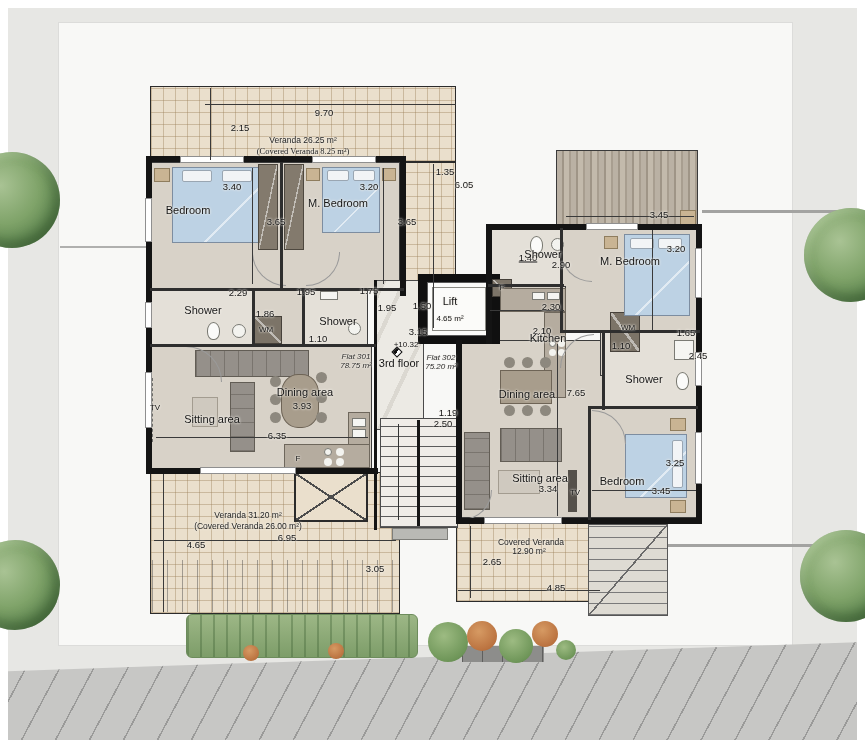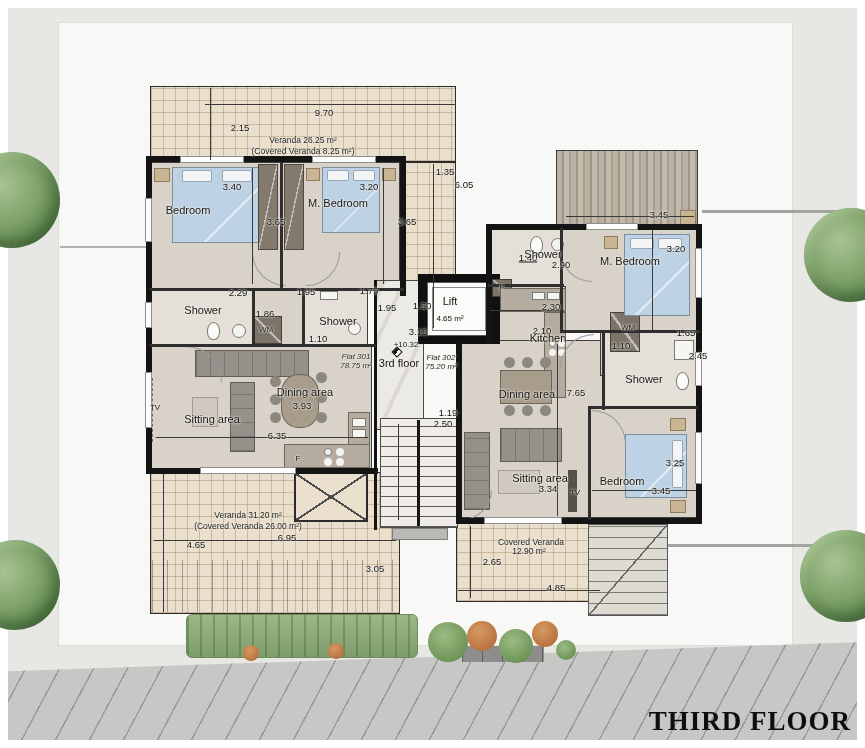--- a/index.html
+++ b/index.html
@@ -264,21 +264,21 @@
   <div class="s dl" style="left:557px;top:344px;width:1px;height:172px;"></div>
   <div class="s dl" style="left:592px;top:490px;width:104px;height:1px;"></div>
   <div class="s dl" style="left:470px;top:526px;width:1px;height:72px;"></div>
   <div class="s dl" style="left:458px;top:590px;width:142px;height:1px;"></div>
   <div class="s dl" style="left:490px;top:310px;width:74px;height:1px;"></div>
 
   <div class="s" style="left:0;top:0;width:865px;height:748px;z-index:40;pointer-events:none;">
       <span class="ann k-dim" style="left: 300px; top: 112px;">9.70</span>
       <span class="ann k-dim" style="left: 216px; top: 127px;">2.15</span>
       <span class="ann k-area" style="left: 303px; top: 140px;">Veranda 26.25 m²</span>
-      <span class="ann k-area" style="left: 303px; top: 151px;">(Covered Veranda 8.25 m²)</span>
+      <span class="ann k-area" style="left: 303px; top: 151px; font-family: Liberation Serif, serif;">(Covered Veranda 8.25 m²)</span>
       <span class="ann k-dim" style="left: 421px; top: 171px;">1.35</span>
       <span class="ann k-dim" style="left: 440px; top: 184px;">6.05</span>
       <span class="ann k-dim" style="left: 208px; top: 186px;">3.40</span>
       <span class="ann k-room" style="left: 188px; top: 210px;">Bedroom</span>
       <span class="ann k-dim" style="left: 252px; top: 221px;">3.65</span>
       <span class="ann k-dim" style="left: 345px; top: 186px;">3.20</span>
       <span class="ann k-room" style="left: 338px; top: 203px;">M. Bedroom</span>
       <span class="ann k-dim" style="left: 383px; top: 221px;">3.65</span>
       <span class="ann k-dim" style="left: 214px; top: 292px;">2.29</span>
       <span class="ann k-dim" style="left: 282px; top: 291px;">1.95</span>
@@ -334,14 +334,13 @@
       <span class="ann k-area" style="left: 248px; top: 526px;">(Covered Veranda 26.00 m²)</span>
       <span class="ann k-dim" style="left: 263px; top: 537px;">6.95</span>
       <span class="ann k-dim" style="left: 172px; top: 544px;">4.65</span>
       <span class="ann k-dim" style="left: 351px; top: 568px;">3.05</span>
       <span class="ann k-area" style="left: 531px; top: 542px;">Covered Veranda</span>
       <span class="ann k-area" style="left: 529px; top: 551px;">12.90 m²</span>
       <span class="ann k-dim" style="left: 468px; top: 561px;">2.65</span>
       <span class="ann k-dim" style="left: 532px; top: 587px;">4.85</span>
     </div>
 
-  <div class="title" style="right:14px;top:706px;">THIRD FLOOR</div>
 </div>
 
 </body></html>

